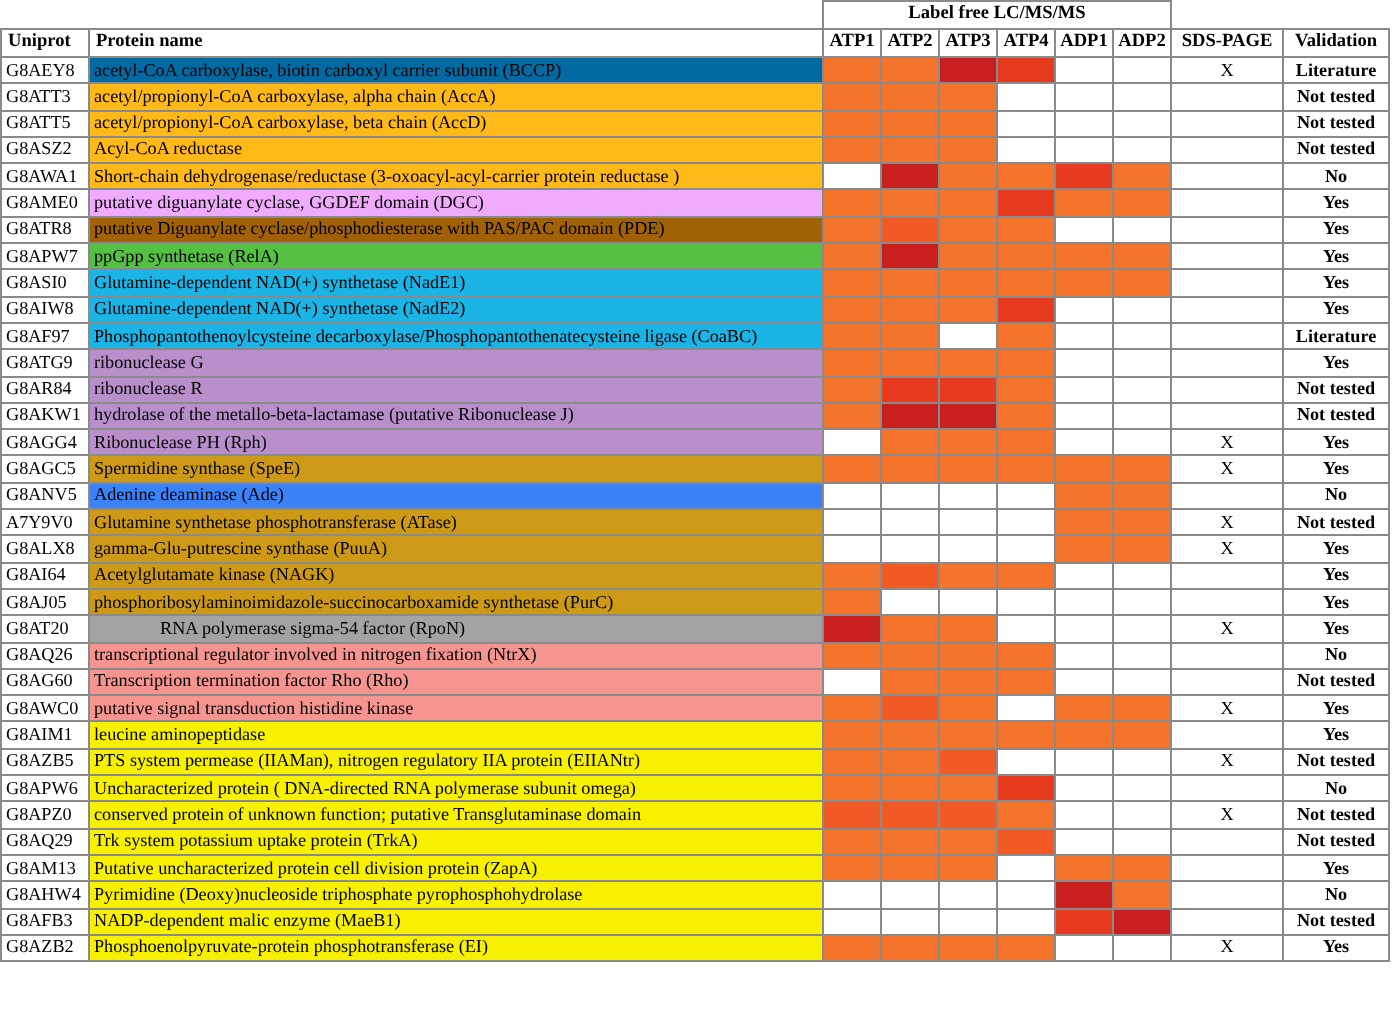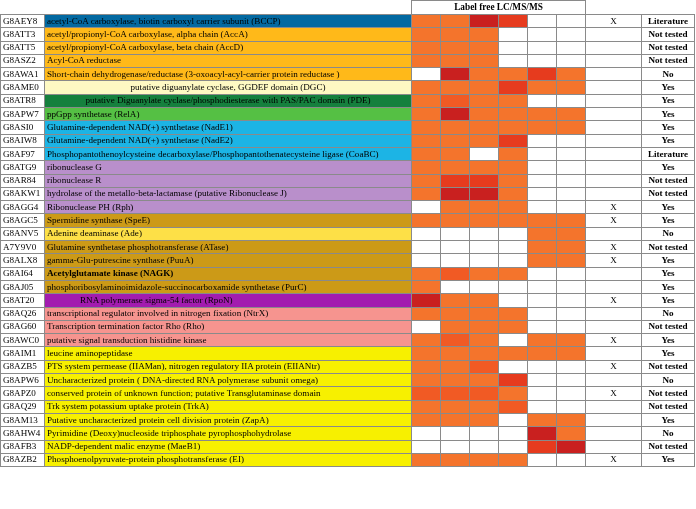--- a/index.html
+++ b/index.html
@@ -104,20 +104,32 @@
       <col style="width:53px">
     </colgroup>
     <tbody id="tbody-root">
       <tr class="spacer">
         <td></td>
         <td></td>
         <td class="lf" colspan="6">Label free LC/MS/MS</td>
         <td></td>
         <td></td>
       </tr>
+      <tr class="header">
+        <th class="left">Uniprot</th>
+        <th class="left">Protein name</th>
+        <th>ATP1</th>
+        <th>ATP2</th>
+        <th>ATP3</th>
+        <th>ATP4</th>
+        <th>ADP1</th>
+        <th>ADP2</th>
+        <th>SDS-PAGE</th>
+        <th>Validation</th>
+      </tr>
     <tr>
           <td class="uni">G8AEY8</td>
           <td class="pname" style="background: #0369a1;">acetyl-CoA carboxylase, biotin carboxyl carrier subunit (BCCP)</td>
           <td class="m" style="background: rgb(244, 116, 44);"></td>
           <td class="m" style="background: rgb(244, 116, 44);"></td>
           <td class="m" style="background: rgb(201, 32, 31);"></td>
           <td class="m" style="background: rgb(230, 59, 30);"></td>
           <td class="m" style="background: rgb(255, 255, 255);"></td>
           <td class="m" style="background: rgb(255, 255, 255);"></td>
           <td class="sds">X</td>
@@ -166,33 +178,33 @@
           <td class="m" style="background: rgb(201, 32, 31);"></td>
           <td class="m" style="background: rgb(244, 116, 44);"></td>
           <td class="m" style="background: rgb(244, 116, 44);"></td>
           <td class="m" style="background: rgb(230, 59, 30);"></td>
           <td class="m" style="background: rgb(244, 116, 44);"></td>
           <td class="sds"></td>
           <td class="val">No</td>
         </tr>
         <tr>
           <td class="uni">G8AME0</td>
-          <td class="pname" style="background: #fef9c3; text-align: center;">putative diguanylate cyclase, GGDEF domain (DGC)</td>
+          <td class="pname" style="background: #f0abfc;">putative diguanylate cyclase, GGDEF domain (DGC)</td>
           <td class="m" style="background: rgb(244, 116, 44);"></td>
           <td class="m" style="background: rgb(244, 116, 44);"></td>
           <td class="m" style="background: rgb(244, 116, 44);"></td>
           <td class="m" style="background: rgb(230, 59, 30);"></td>
           <td class="m" style="background: rgb(244, 116, 44);"></td>
           <td class="m" style="background: rgb(244, 116, 44);"></td>
           <td class="sds"></td>
           <td class="val">Yes</td>
         </tr>
         <tr>
           <td class="uni">G8ATR8</td>
-          <td class="pname" style="background: #15803d; text-align: center;">putative Diguanylate cyclase/phosphodiesterase with PAS/PAC domain (PDE)</td>
+          <td class="pname" style="background: #a16207;">putative Diguanylate cyclase/phosphodiesterase with PAS/PAC domain (PDE)</td>
           <td class="m" style="background: rgb(244, 116, 44);"></td>
           <td class="m" style="background: rgb(241, 90, 36);"></td>
           <td class="m" style="background: rgb(244, 116, 44);"></td>
           <td class="m" style="background: rgb(244, 116, 44);"></td>
           <td class="m" style="background: rgb(255, 255, 255);"></td>
           <td class="m" style="background: rgb(255, 255, 255);"></td>
           <td class="sds"></td>
           <td class="val">Yes</td>
         </tr>
         <tr>
@@ -298,21 +310,21 @@
           <td class="m" style="background: rgb(244, 116, 44);"></td>
           <td class="m" style="background: rgb(244, 116, 44);"></td>
           <td class="m" style="background: rgb(244, 116, 44);"></td>
           <td class="m" style="background: rgb(244, 116, 44);"></td>
           <td class="m" style="background: rgb(244, 116, 44);"></td>
           <td class="sds">X</td>
           <td class="val">Yes</td>
         </tr>
         <tr>
           <td class="uni">G8ANV5</td>
-          <td class="pname" style="background: #fde047;">Adenine deaminase (Ade)</td>
+          <td class="pname" style="background: #3b82f6;">Adenine deaminase (Ade)</td>
           <td class="m" style="background: rgb(255, 255, 255);"></td>
           <td class="m" style="background: rgb(255, 255, 255);"></td>
           <td class="m" style="background: rgb(255, 255, 255);"></td>
           <td class="m" style="background: rgb(255, 255, 255);"></td>
           <td class="m" style="background: rgb(244, 116, 44);"></td>
           <td class="m" style="background: rgb(244, 116, 44);"></td>
           <td class="sds"></td>
           <td class="val">No</td>
         </tr>
         <tr>
@@ -334,21 +346,21 @@
           <td class="m" style="background: rgb(255, 255, 255);"></td>
           <td class="m" style="background: rgb(255, 255, 255);"></td>
           <td class="m" style="background: rgb(255, 255, 255);"></td>
           <td class="m" style="background: rgb(244, 116, 44);"></td>
           <td class="m" style="background: rgb(244, 116, 44);"></td>
           <td class="sds">X</td>
           <td class="val">Yes</td>
         </tr>
         <tr>
           <td class="uni">G8AI64</td>
-          <td class="pname" style="background: rgb(204, 154, 23); font-weight: bold;">Acetylglutamate kinase (NAGK)</td>
+          <td class="pname" style="background: rgb(204, 154, 23);">Acetylglutamate kinase (NAGK)</td>
           <td class="m" style="background: rgb(244, 116, 44);"></td>
           <td class="m" style="background: rgb(241, 90, 36);"></td>
           <td class="m" style="background: rgb(244, 116, 44);"></td>
           <td class="m" style="background: rgb(244, 116, 44);"></td>
           <td class="m" style="background: rgb(255, 255, 255);"></td>
           <td class="m" style="background: rgb(255, 255, 255);"></td>
           <td class="sds"></td>
           <td class="val">Yes</td>
         </tr>
         <tr>
@@ -358,21 +370,21 @@
           <td class="m" style="background: rgb(255, 255, 255);"></td>
           <td class="m" style="background: rgb(255, 255, 255);"></td>
           <td class="m" style="background: rgb(255, 255, 255);"></td>
           <td class="m" style="background: rgb(255, 255, 255);"></td>
           <td class="m" style="background: rgb(255, 255, 255);"></td>
           <td class="sds"></td>
           <td class="val">Yes</td>
         </tr>
         <tr>
           <td class="uni">G8AT20</td>
-          <td class="pname" style="background: #a21caf; padding-left: 35px;">RNA polymerase sigma-54 factor (RpoN)</td>
+          <td class="pname" style="background: #a3a3a3; padding-left: 35px;">RNA polymerase sigma-54 factor (RpoN)</td>
           <td class="m" style="background: rgb(201, 32, 31);"></td>
           <td class="m" style="background: rgb(244, 116, 44);"></td>
           <td class="m" style="background: rgb(244, 116, 44);"></td>
           <td class="m" style="background: rgb(255, 255, 255);"></td>
           <td class="m" style="background: rgb(255, 255, 255);"></td>
           <td class="m" style="background: rgb(255, 255, 255);"></td>
           <td class="sds">X</td>
           <td class="val">Yes</td>
         </tr>
         <tr>

